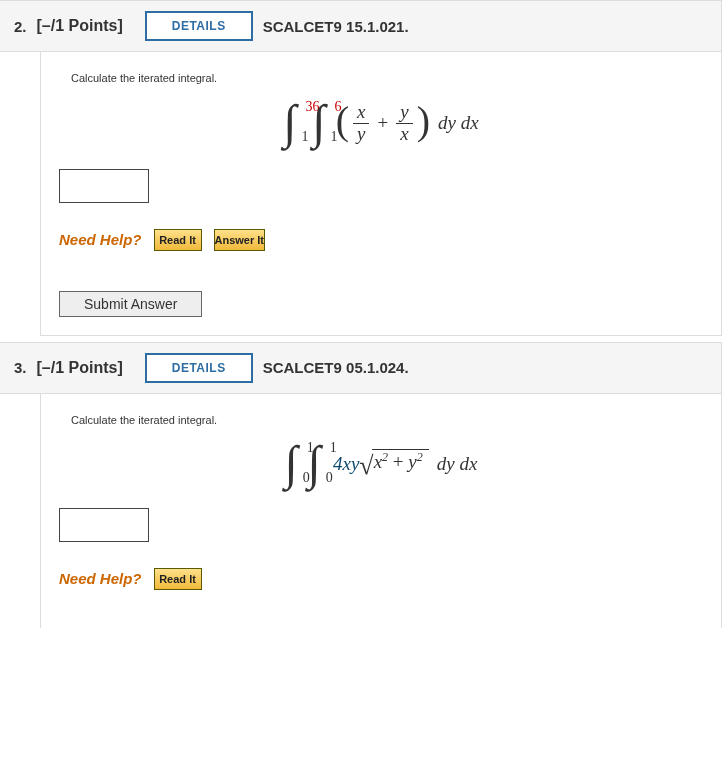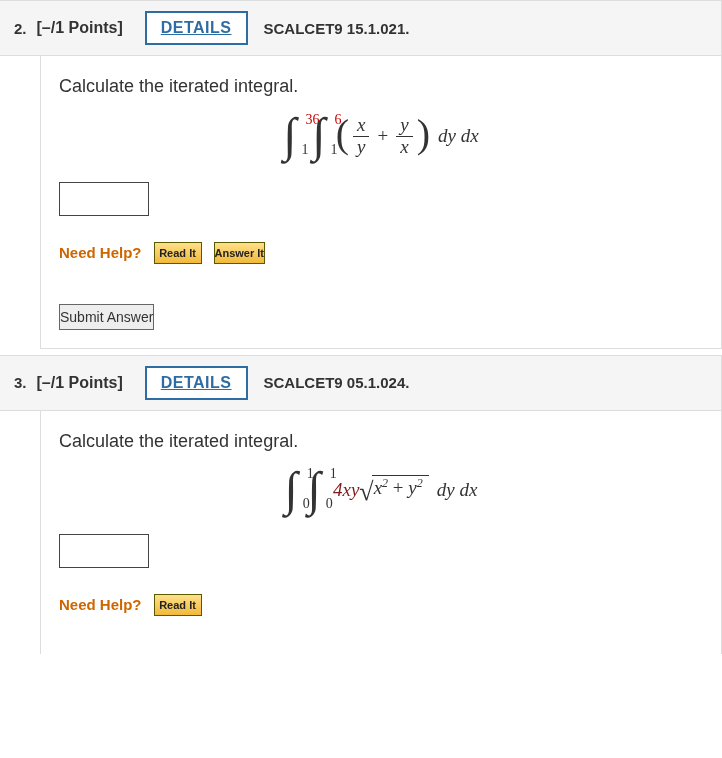--- a/index.html
+++ b/index.html
@@ -18,45 +18,43 @@
     display: flex;
     align-items: center;
     gap: 10px;
   }
   .qnum { font-weight: 700; font-size: 16px; margin-right:12px;}
   .details-btn {
     border: 2px solid #2e6da4;
     color: #2e6da4;
     background: #fff;
     font-weight: 700;
-    font-size: 16px;
-    padding: 6px 14px;
+    font-size: 12px;
+    padding: 6px 25px;
     letter-spacing: .5px;
-    text-decoration: underline;
   }
   .reference {
     font-weight: 700;
     font-size: 15px;
-    margin-left: 6px;
   }
   .qbody {
     margin-left: 40px;
     border-left: 1px solid #ddd;
     border-right: 1px solid #ddd;
     padding: 14px 18px 18px 18px;
   }
-  .prompt { font-size: 18px; margin: 6px 0 18px 0; }
+  .prompt { font-size: 11px; margin: 6px 0 18px 12px; }
   .answer-input {
     border: 1px solid #444;
     width: 84px;
     height: 30px;
     margin: 6px 0 20px 0;
   }
   .help-row { display:flex; align-items:center; gap:12px; margin:6px 0 8px; }
-  .help-label { color:#cc6600; font-weight:700; font-size:15px; }
+  .help-label { color:#cc6600; font-weight:700; font-size:15px;font-style:italic; }
   .wa-btn {
     display:inline-block;
     border:1px solid #5a5a00;
     background:linear-gradient(#ffe08a,#f0b93a);
     font-size:11px;
     font-weight:700;
     padding:4px 0;
     color:#222;
     min-width:46px;
     text-align:center;
@@ -65,21 +63,21 @@
     margin-left:40px;
     border:1px solid #ddd;
     border-left:1px solid #ddd;
     border-top:none;
     padding:14px 18px 18px 18px;
   }
   .submit-btn {
     border:1px solid #666;
     background:#eee;
     font-size:14px;
-    padding:4px 0;
+    padding:4px 24px;
     color:#333;
   }
   
   .math { display:flex; align-items:center; justify-content:center; margin:4px 0 18px; font-family:Georgia,serif; font-style:italic; font-size:19px; }
   .intblock { position:relative; display:inline-block; margin-right:2px; }
   .intsym { font-size:48px; font-style:normal; line-height:.8; }
   .ub { position:absolute; top:-4px; left:22px; font-size:14px; color:#cc0000; font-style:normal; }
   .lb { position:absolute; bottom:-2px; left:18px; font-size:14px; font-style:normal; }
   .frac { display:inline-block; text-align:center; vertical-align:middle; margin:0 4px; font-style:italic; }
   .frac .num { display:block; border-bottom:1px solid #333; padding:0 4px; line-height:1.1; }
@@ -156,21 +154,21 @@
         <span class="ub" style="color:#333">1</span>
         <span class="lb">0</span>
       </span>
       <span style="width:8px"></span>
       <span class="intblock">
         <span class="intsym">∫</span>
         <span class="ub" style="color:#333">1</span>
         <span class="lb">0</span>
       </span>
       <span style="width:10px"></span>
-      <span style="color:#7f1d1d">4xy</span>
+      <span style="color:#0c4a6e">4xy</span>
       <span class="sqrt">
         <span class="rad">√</span>
         <span class="radicand">
           <span>x</span><span class="sup">2</span>
           <span style="font-style:normal"> + </span>
           <span>y</span><span class="sup">2</span>
         </span>
       </span>
       <span style="margin-left:8px">dy dx</span>
     </div>

